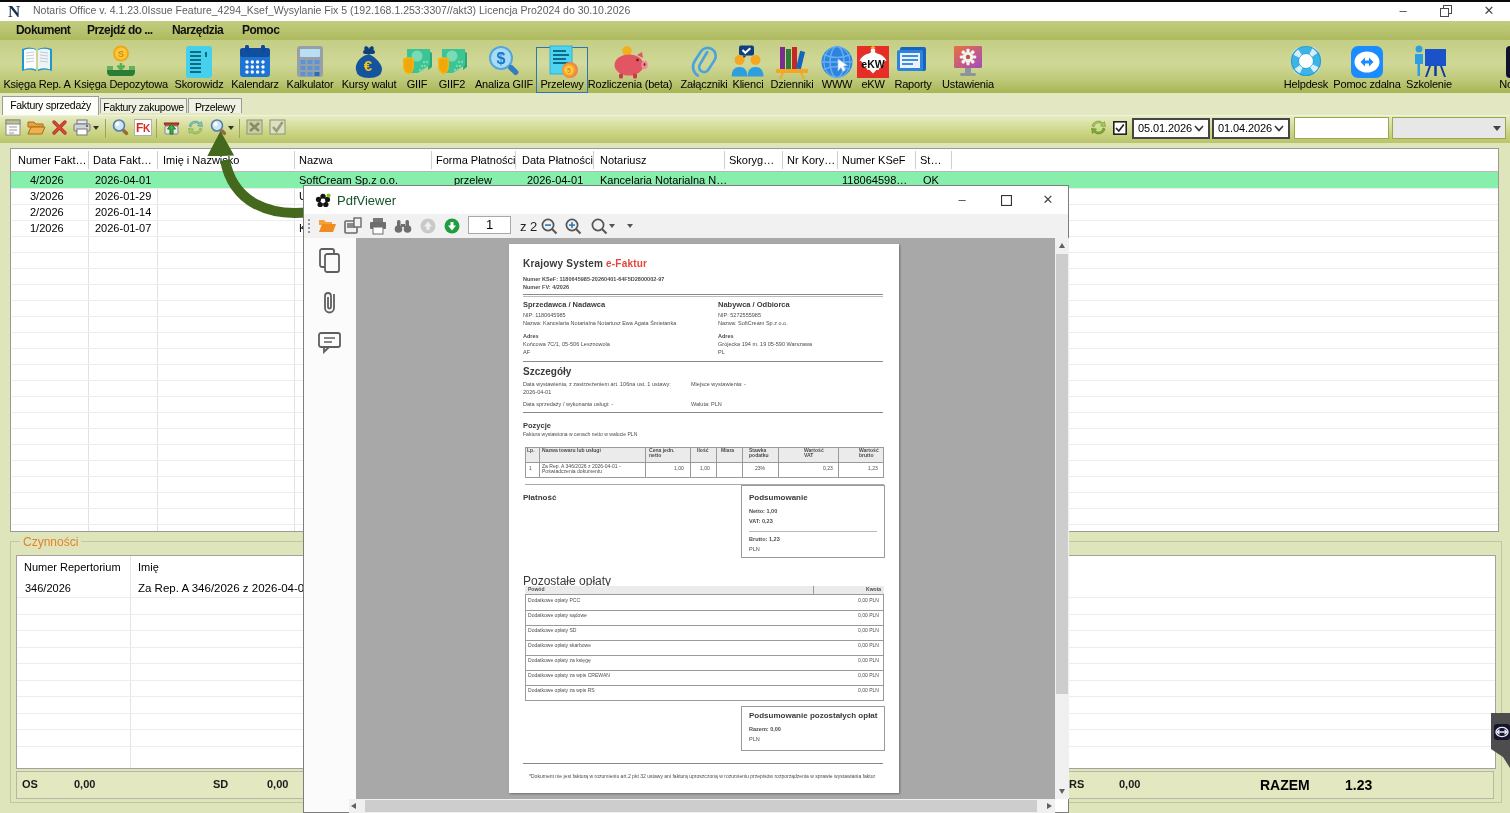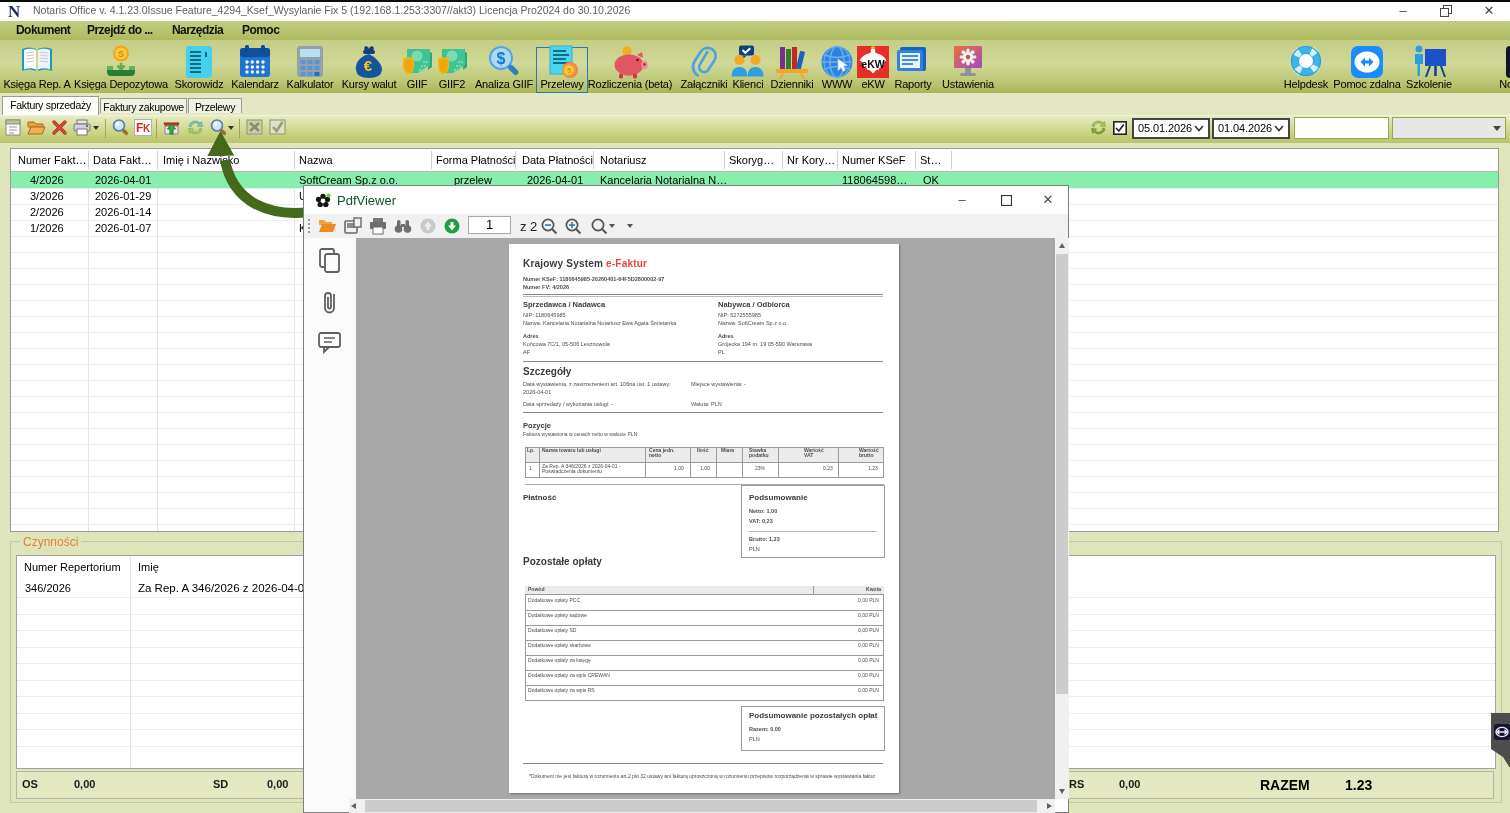--- a/index.html
+++ b/index.html
@@ -741,21 +741,21 @@
           <div class="abs t4" style="left:359px;top:222px;">1,23</div>
           <div class="abs" style="left:16px;top:240px;width:359px;height:1px;background:#aaa;"></div>
           <div class="abs" style="left:14px;top:249px;font-size:8px;font-weight:bold;color:#3a3a3a;">Płatność</div>
           <div class="abs" style="left:232px;top:241px;width:144px;height:73px;border:1px solid #9a9a9a;box-sizing:border-box;"></div>
           <div class="abs" style="left:240px;top:249px;font-size:8px;font-weight:bold;color:#3a3a3a;">Podsumowanie</div>
           <div class="abs t6" style="left:240px;top:263px;font-weight:bold;">Netto: 1,00</div>
           <div class="abs t6" style="left:240px;top:273px;font-weight:bold;">VAT: 0,23</div>
           <div class="abs" style="left:240px;top:287px;width:128px;height:1px;background:#bbb;"></div>
           <div class="abs t6" style="left:240px;top:291px;font-weight:bold;">Brutto: 1,23</div>
           <div class="abs t6" style="left:240px;top:301px;">PLN</div>
-          <div class="abs" style="left:14px;top:312px;font-size:10px;font-weight:bold;color:#3a3a3a;">Pozostałe opłaty</div>
+          <div class="abs" style="left:14px;top:330px;font-size:12px;font-weight:normal;color:#3a3a3a;">Pozostałe opłaty</div>
           <div class="abs" style="left:16px;top:342px;width:359px;height:115px;border:1px solid #9a9a9a;box-sizing:border-box;"></div>
           <div class="abs" style="left:16px;top:342px;width:359px;height:9px;background:#ebebeb;border-bottom:1px solid #9a9a9a;box-sizing:border-box;"></div>
           <div class="abs" style="left:304px;top:342px;width:1px;height:9px;background:#9a9a9a;"></div>
           <div class="abs t4" style="left:19px;top:343px;font-weight:bold;">Powód</div>
           <div class="abs t4" style="left:357px;top:343px;font-weight:bold;">Kwota</div>
           <div class="abs t4" style="left:19px;top:354px;">Dodatkowe opłaty PCC</div>
           <div class="abs t4" style="left:349px;top:354px;">0,00 PLN</div>
           <div class="abs" style="left:16px;top:366.0px;width:359px;height:1px;background:#9a9a9a;"></div>
           <div class="abs t4" style="left:19px;top:369px;">Dodatkowe opłaty sądowe</div>
           <div class="abs t4" style="left:349px;top:369px;">0,00 PLN</div>

